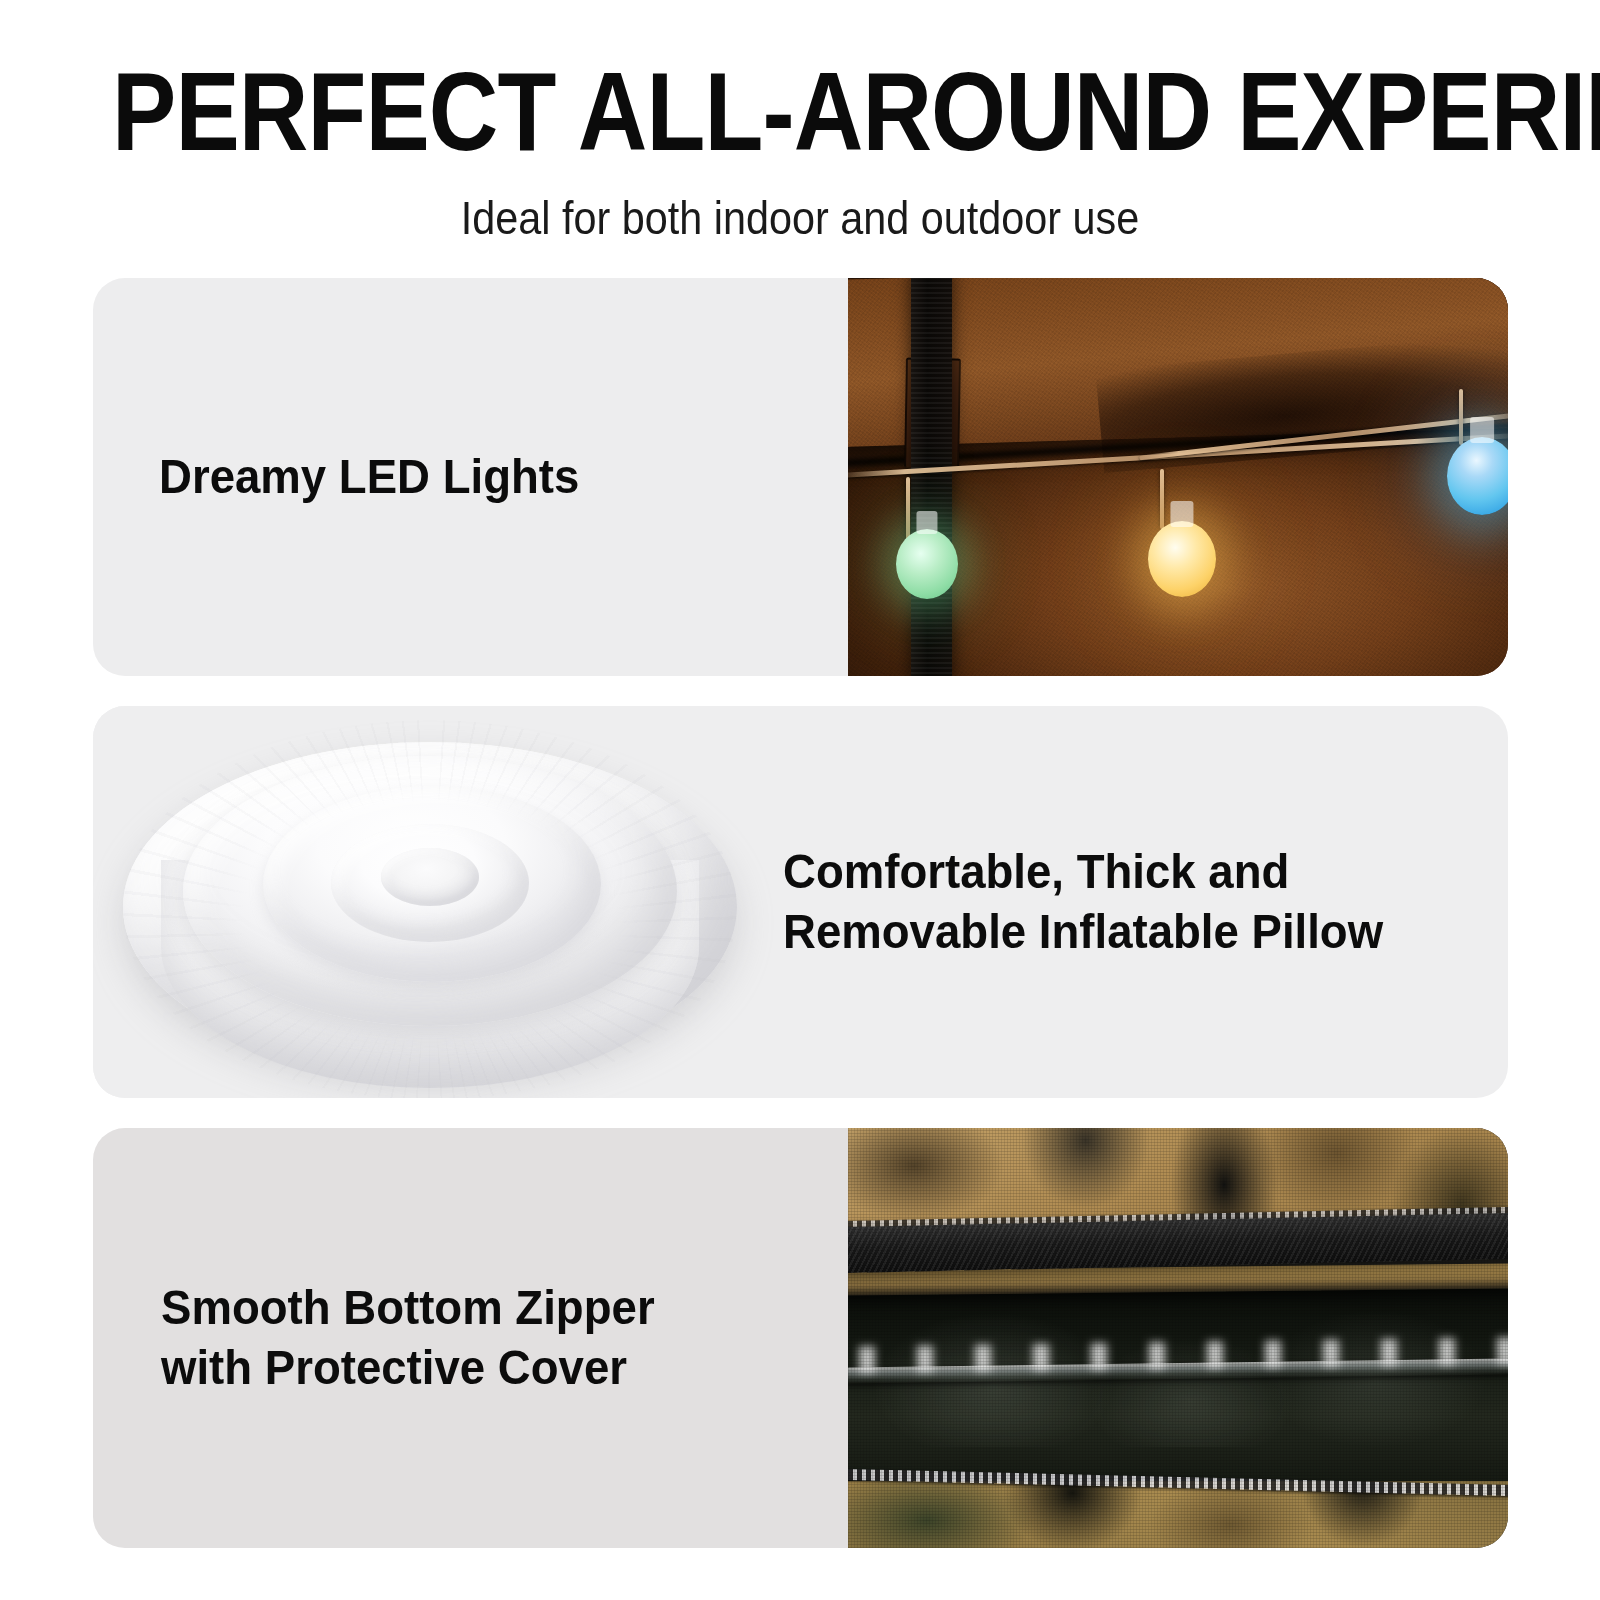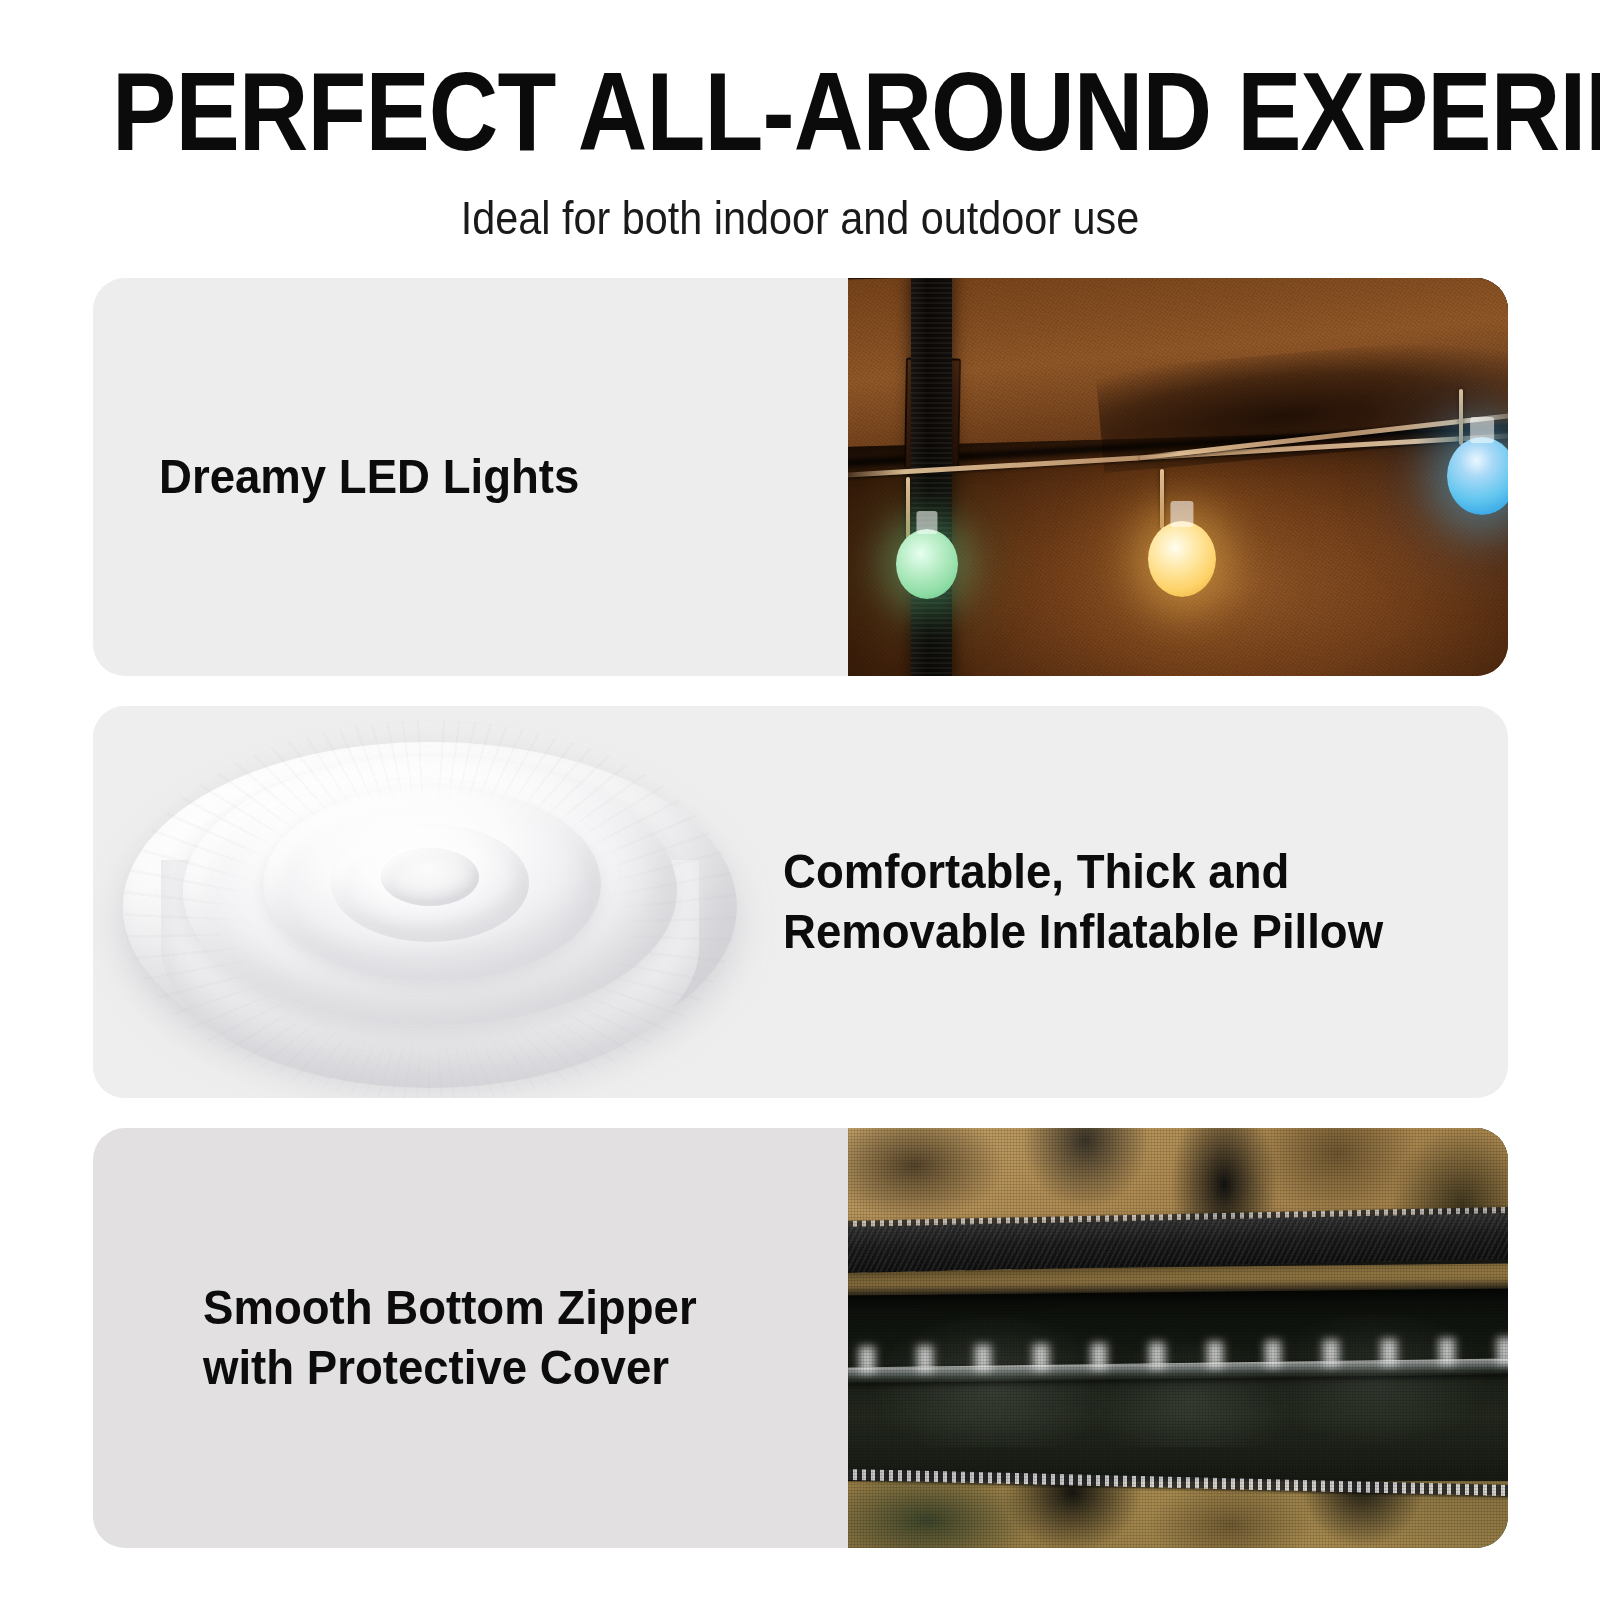--- a/index.html
+++ b/index.html
@@ -68,21 +68,21 @@
     display:flex; align-items:center; width:620px;
   }
   
   #panel-2 .txt-wrap {
     position:absolute; left:690px; top:0; height:100%;
     display:flex; align-items:center; width:700px;
   }
   
   #panel-3 .txt-wrap {
     position:absolute; left:68px; top:0; height:100%;
-    display:flex; align-items:center; width:640px;margin-left:42px;
+    display:flex; align-items:center; width:640px;
   }
 
   
   .photo {
     position:absolute; overflow:hidden;
   }
   #photo-led {
     right:0; top:0; width:660px; height:398px;
     border-radius:0 18px 18px 0;
   }

